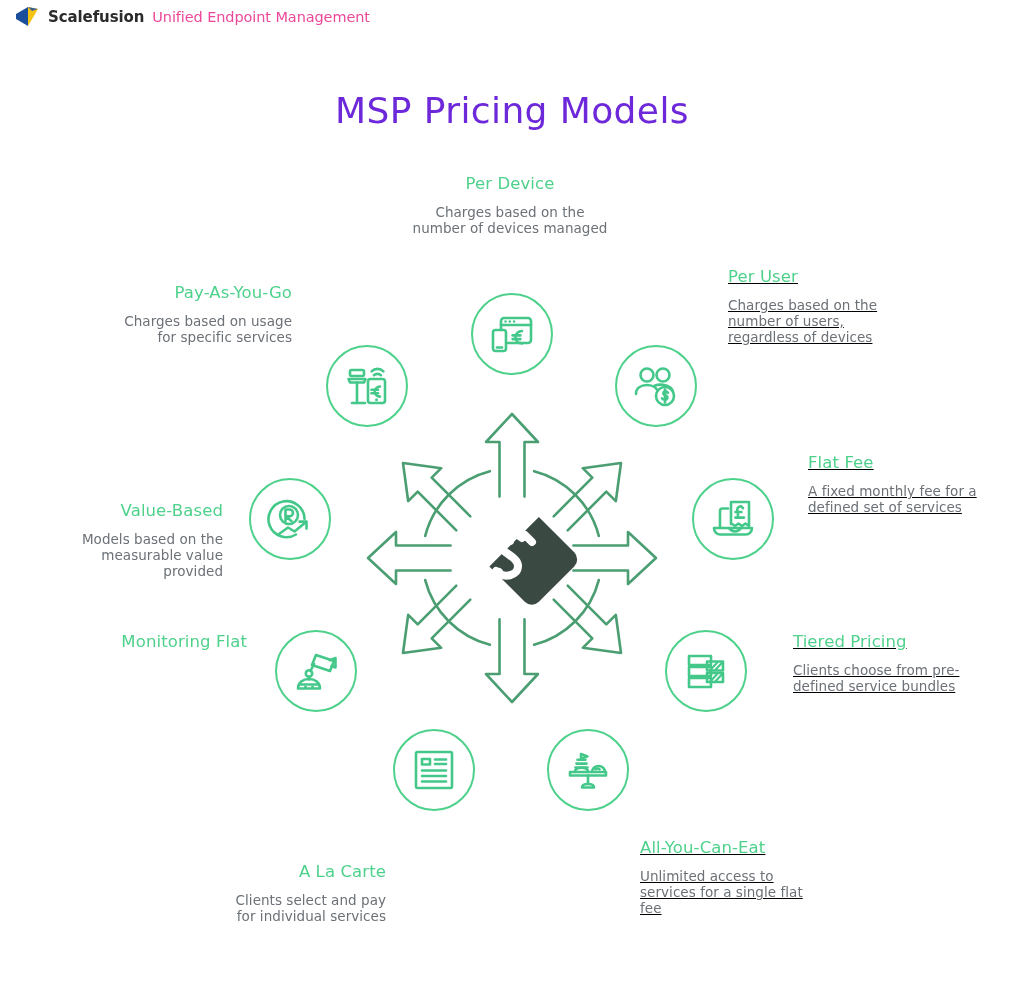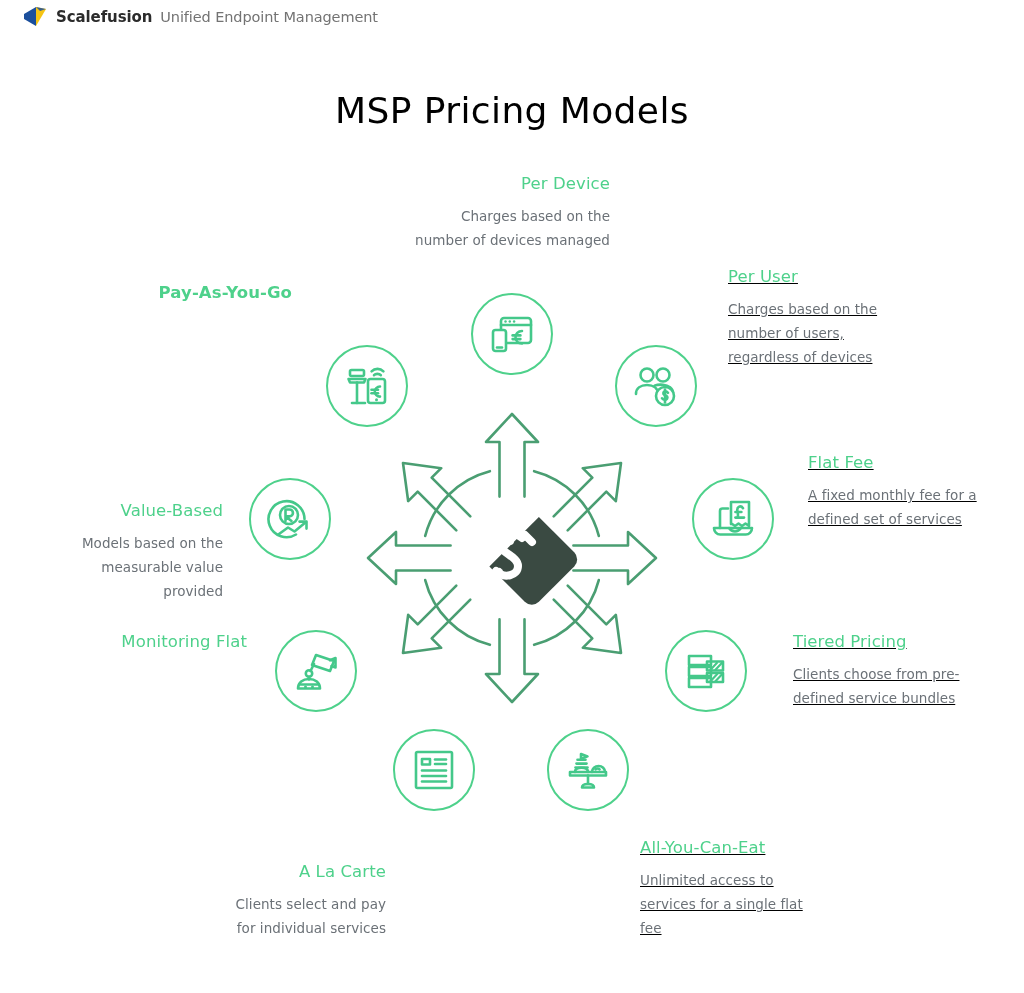--- a/index.html
+++ b/index.html
@@ -13,84 +13,84 @@
   }
 
   
   .brand-bar {
     position: absolute;
     top: 0; left: 0;
     width: 1024px;
     height: 34px;
     display: flex;
     align-items: center;
-    padding-left: 22px;
+    padding-left: 14px;
     gap: 8px;
   }
   .brand-logo { width: 26px; height: 24px; flex: 0 0 auto; display:block; }
   .brand-name {
     font-size: 15px;
     font-weight: bold;
     color: #2b2b2b;
     letter-spacing: -0.1px;
   }
   .brand-tag {
     font-size: 14.5px;
-    color: #737373;
+    color: #ec4899;
     letter-spacing: -0.1px;
   }
 
   
   .canvas {
     position: absolute;
     top: 0; left: 0;
     width: 1024px;
     height: 993px;
   }
 
   .page-title {
     position: absolute;
     left: 0; top: 90px;
     width: 1024px;
     text-align: center;
     font-size: 36px;
-    color: #000000;
+    color: #6d28d9;
     letter-spacing: 0.4px;
     font-weight: normal;
   }
 
   
   .block { position: absolute; }
   .block .b-title {
     font-size: 16.5px;
     color: #4ed18b;
     margin-bottom: 11px;
     letter-spacing: 0.1px;
     white-space: nowrap;
   }
   .block .b-desc {
     font-size: 13.5px;
-    line-height: 24px;
+    line-height: 16px;
     color: #6b7177;
     letter-spacing: 0.05px;
   }
   .align-right { text-align: right; }
   .align-left  { text-align: left; text-decoration: underline; }
-  .align-center{ text-align: right; }
+  .align-center{ text-align: center; }
 
   
   #blk-per-device     { left: 410px; top: 174px; width: 200px; }
   #blk-per-user       { left: 728px; top: 267px; width: 180px; }
   #blk-flat-fee       { left: 808px; top: 453px; width: 170px; }
   #blk-tiered         { left: 793px; top: 632px; width: 180px; }
   #blk-all-you-can-eat{ left: 640px; top: 826px; width: 180px; margin-top: 12px; }
   #blk-a-la-carte     { left: 225px; top: 826px; width: 161px; margin-top: 36px; }
   #blk-monitoring     { left: 80px;  top: 632px; width: 167px; }
   #blk-value-based    { left: 53px;  top: 453px; width: 170px; margin-top: 48px; }
-  #blk-pay-as-you-go  { left: 110px; top: 283px; width: 182px; font-weight: bold; }
+  #blk-pay-as-you-go  { left: 110px; top: 283px; width: 182px; }
 
   
   .icon-circle {
     position: absolute;
     width: 82px; height: 82px;
     border: 2px solid #4ed18b;
     border-radius: 50%;
     background: #ffffff;
     display: flex;
     align-items: center;
@@ -356,15 +356,16 @@
     <div class="b-title">Monitoring Flat</div>
   </div>
 
   <div class="block align-right" id="blk-value-based">
     <div class="b-title">Value-Based</div>
     <div class="b-desc">Models based on the measurable value provided</div>
   </div>
 
   <div class="block align-right" id="blk-pay-as-you-go">
     <div class="b-title">Pay-As-You-Go</div>
+    <div class="b-desc">Charges based on usage for specific services</div>
   </div>
 
 </div>
 
 </body></html>

